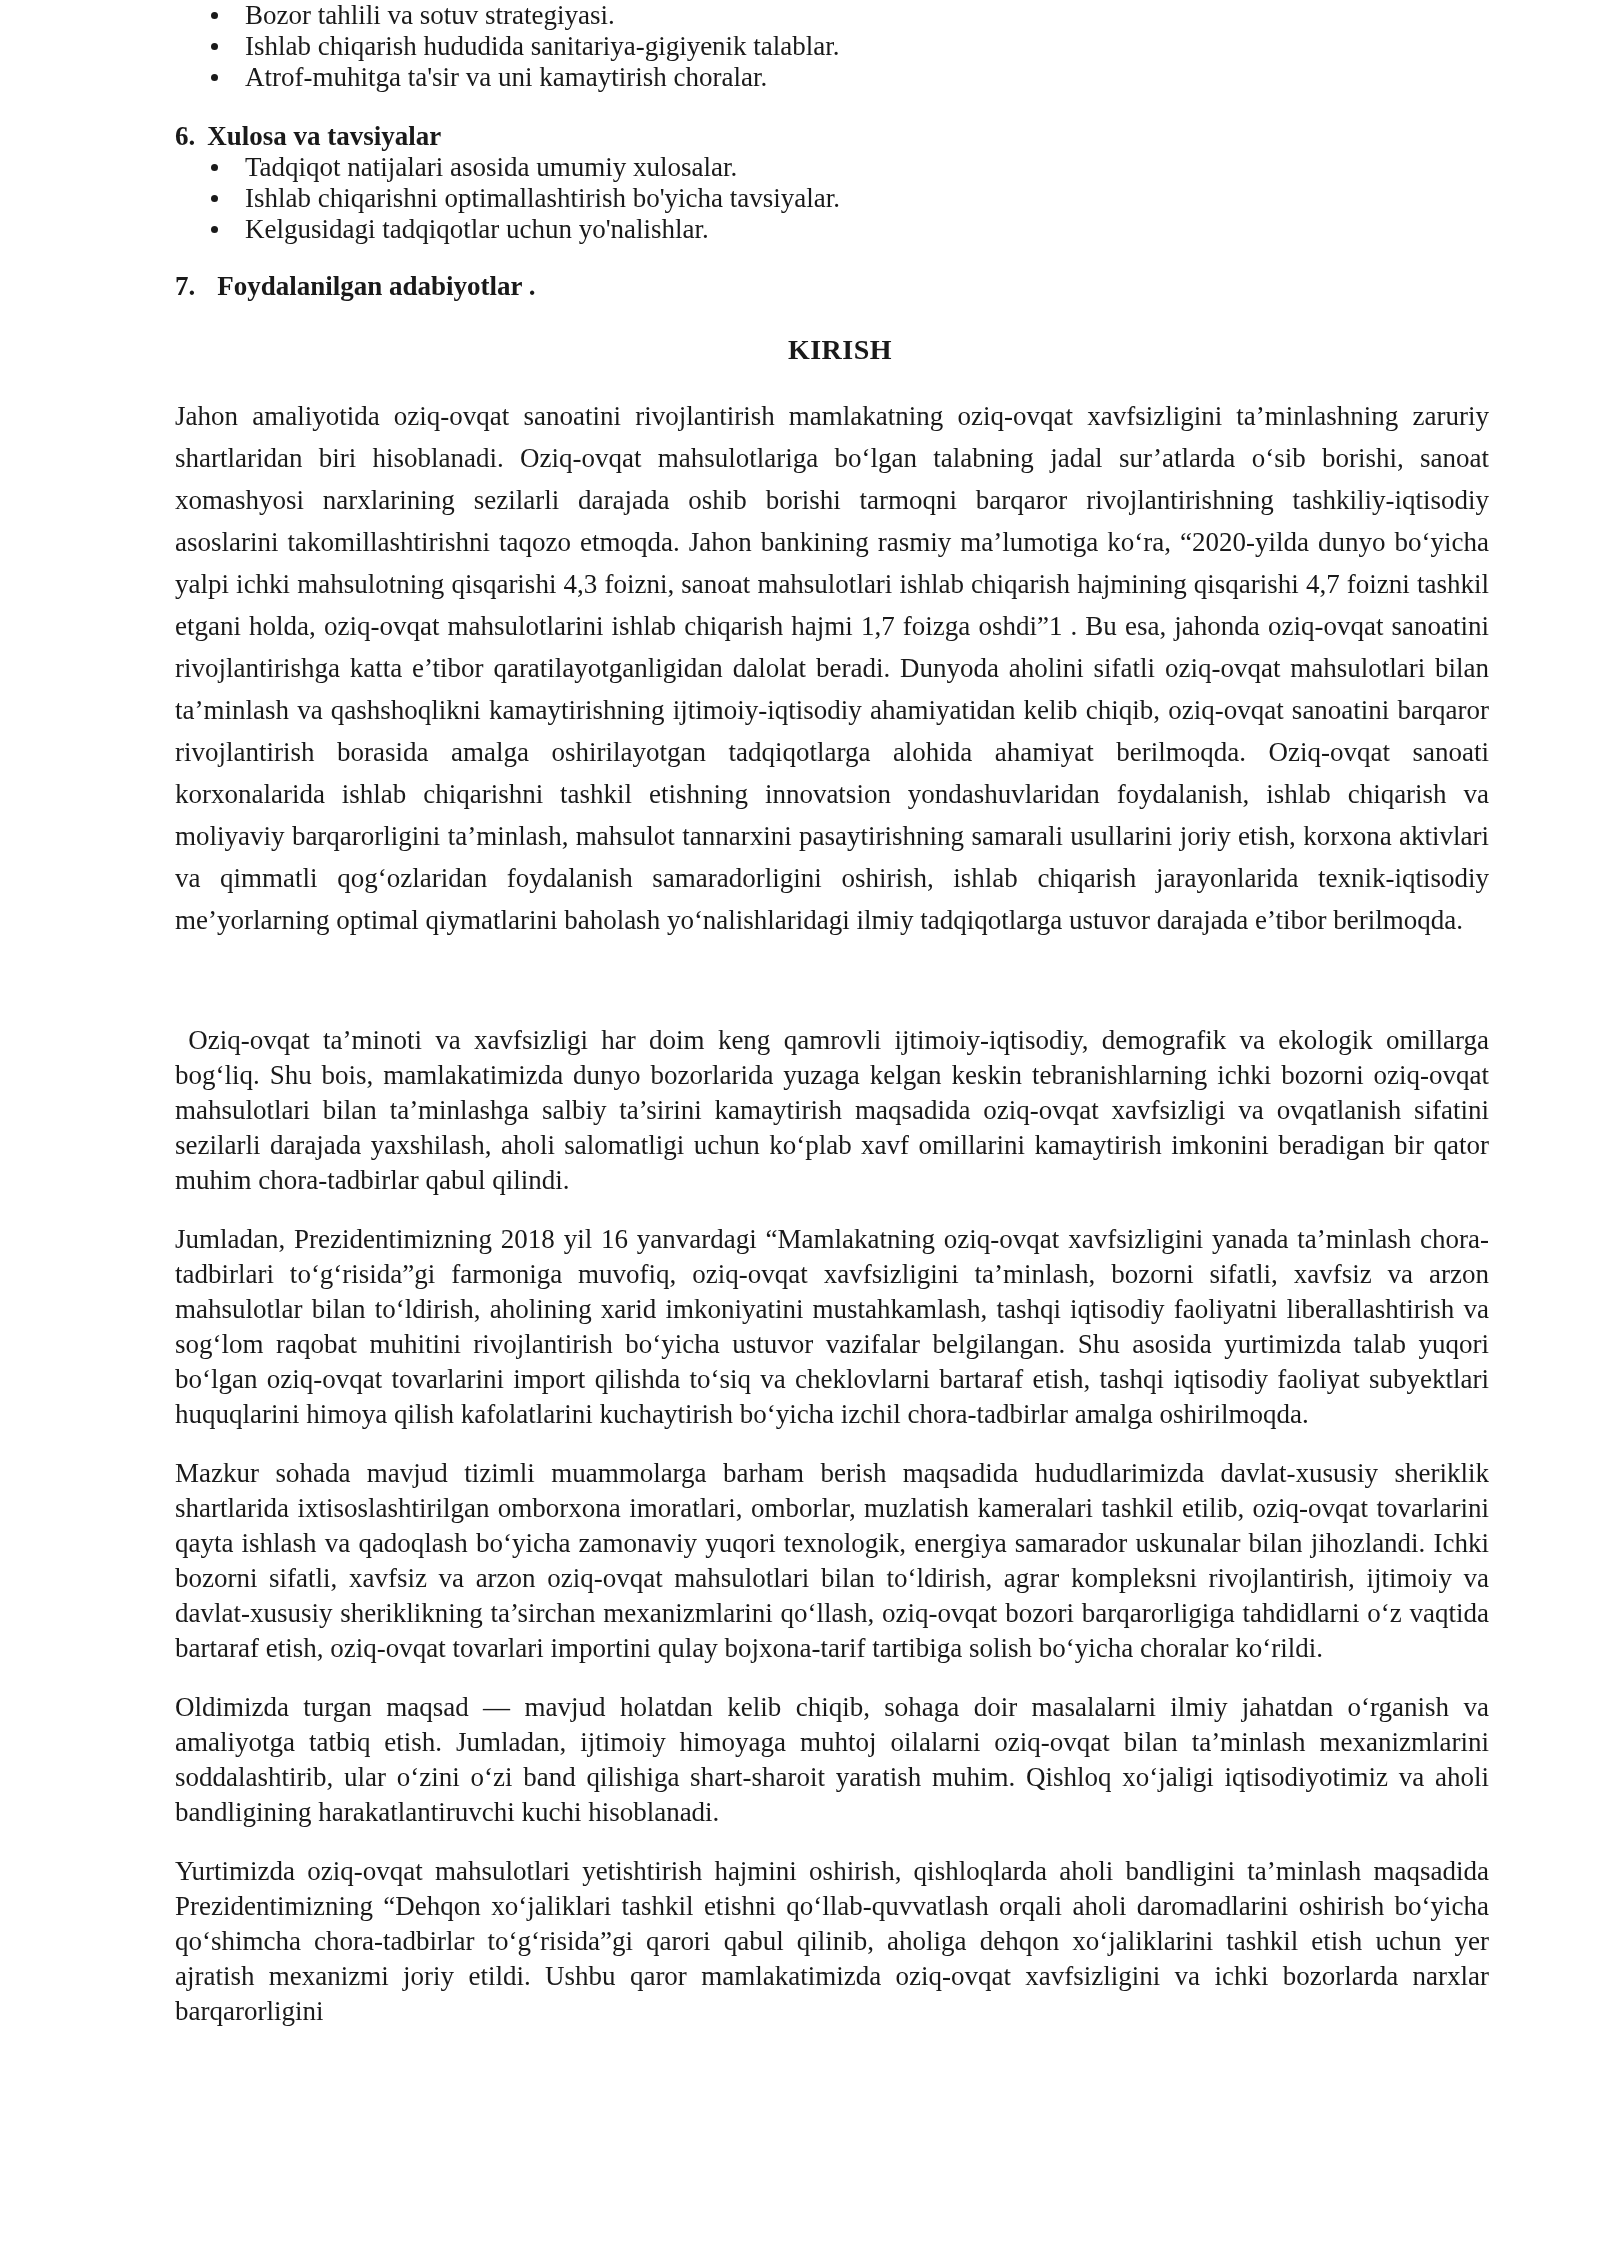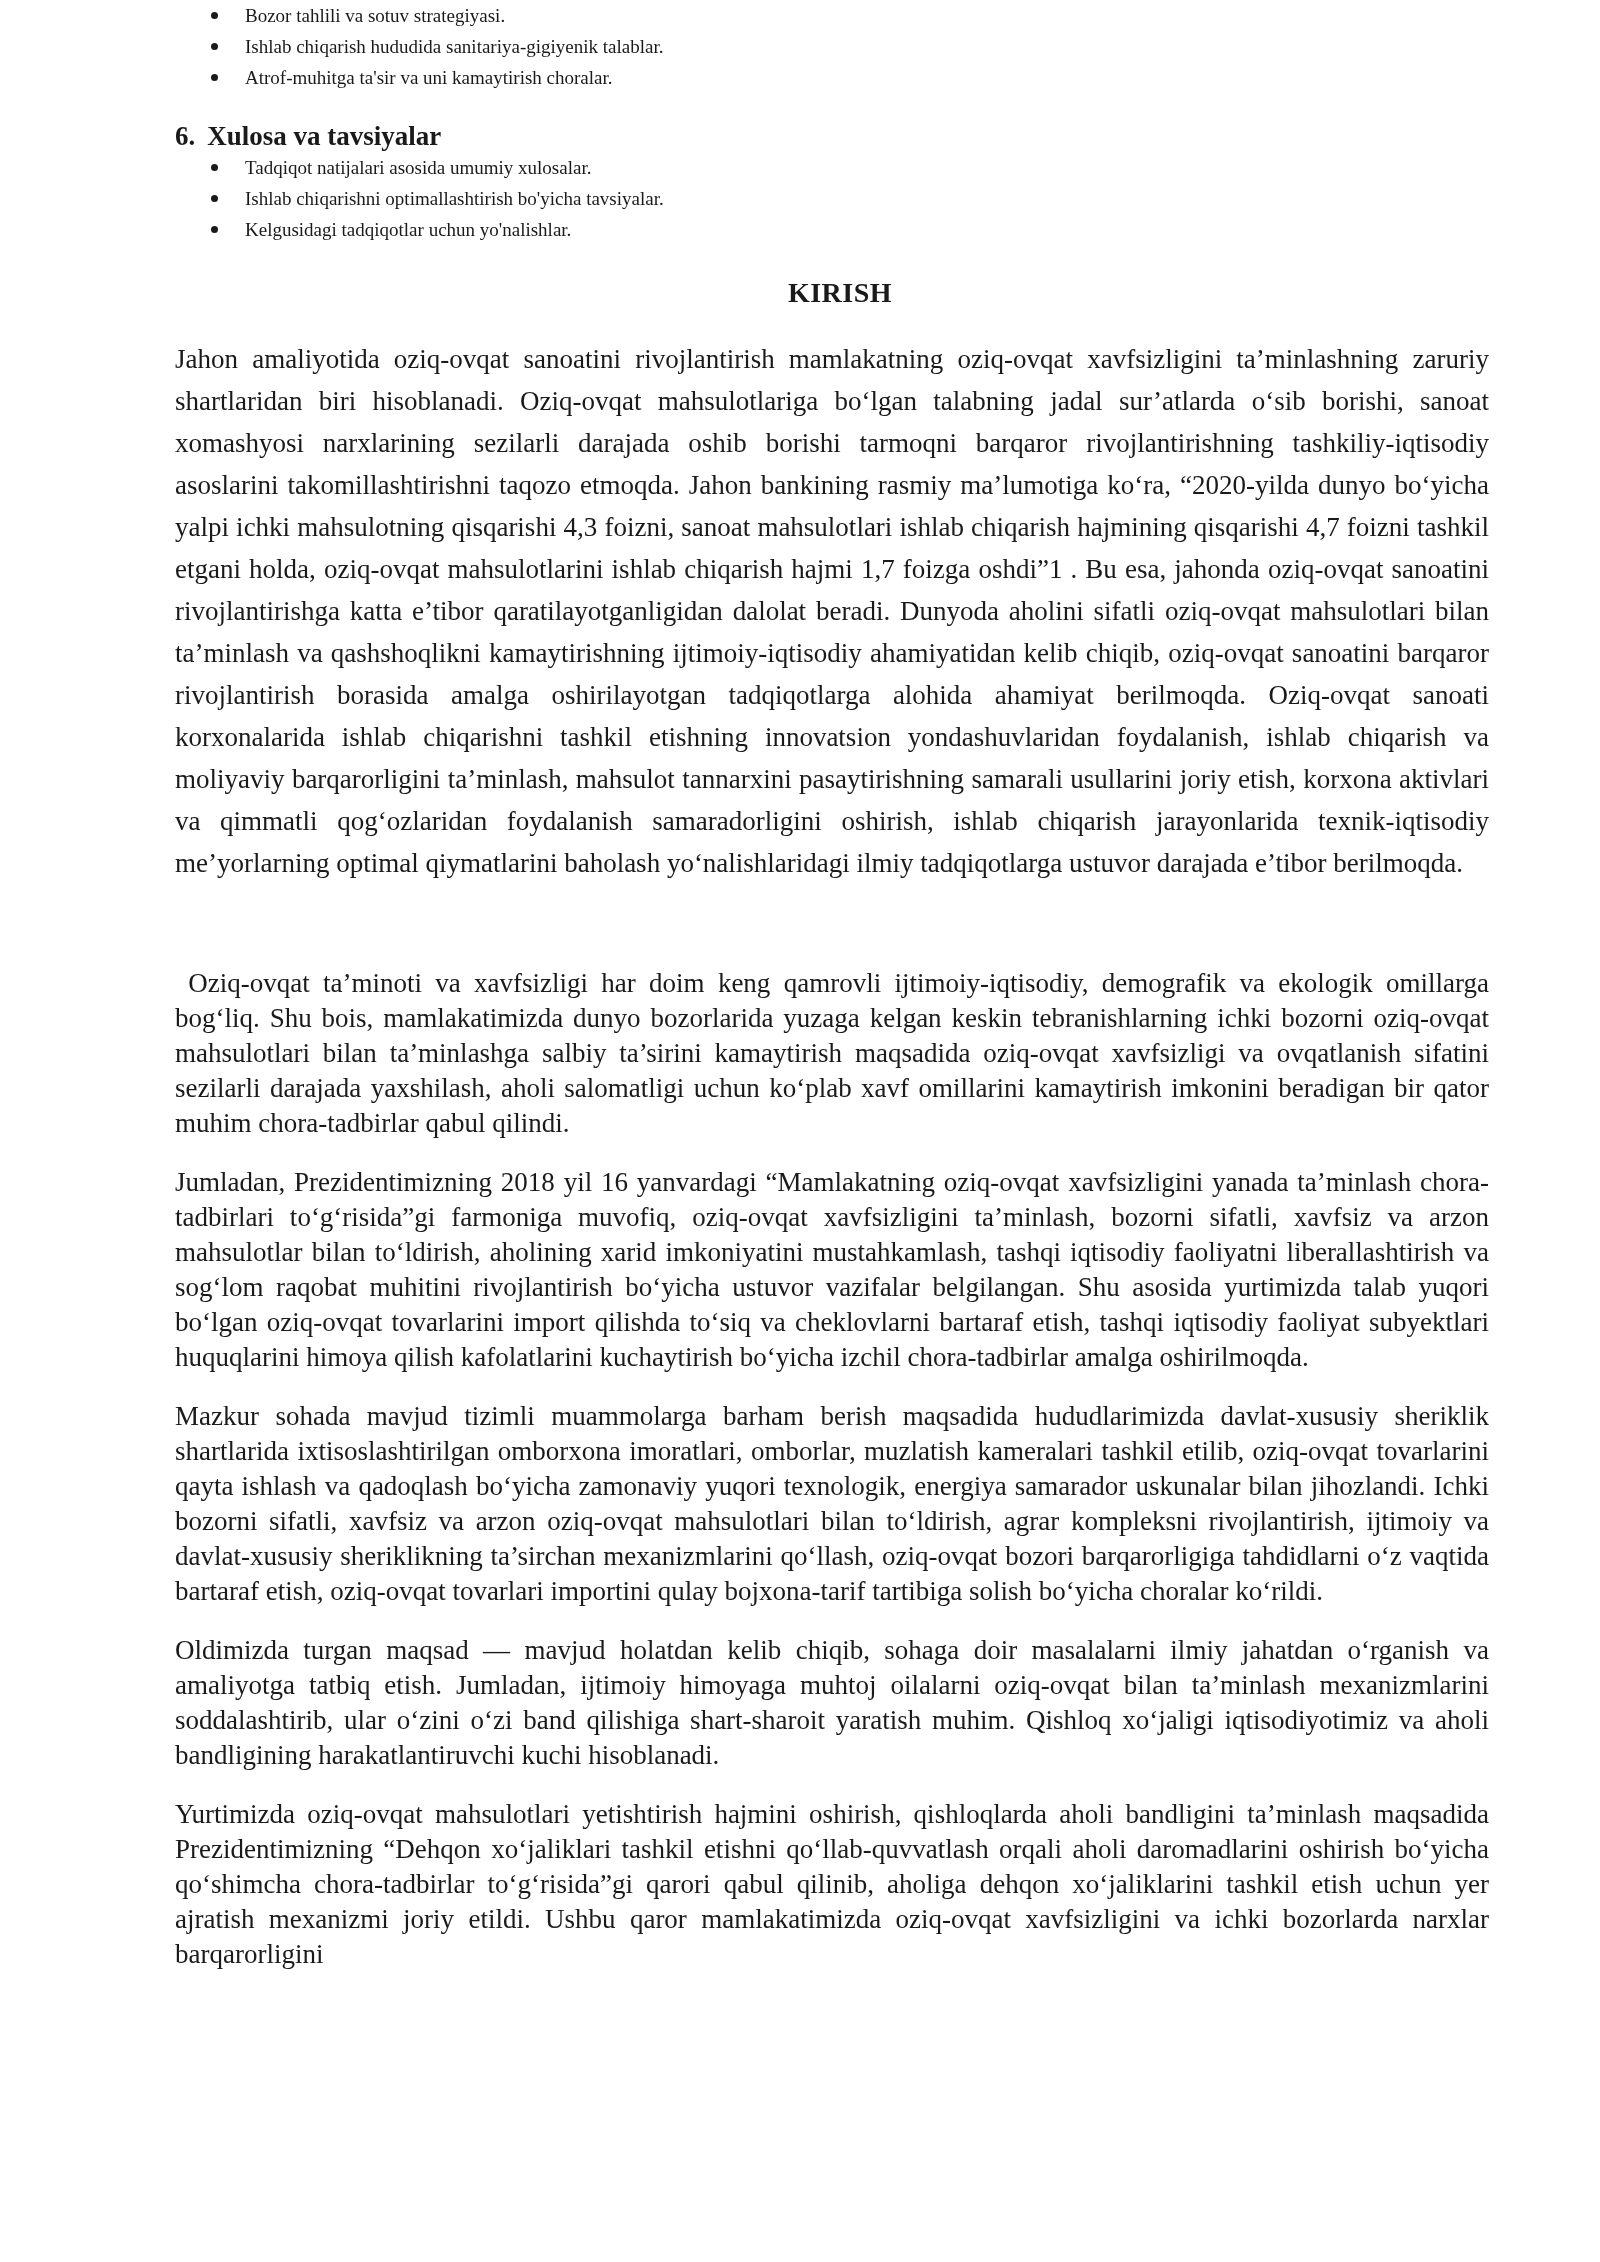--- a/index.html
+++ b/index.html
@@ -23,21 +23,21 @@
   }
   
   ul.doc-bullets {
     list-style: none;
     margin: 0;
     padding: 0;
   }
   ul.doc-bullets li {
     position: relative;
     padding-left: 70px;
-    font-size: 19px;
+    font-size: 27px;
     line-height: 31px;
   }
   ul.doc-bullets li::before {
     content: "";
     position: absolute;
     left: 36px;
     top: 12px;
     width: 7px;
     height: 7px;
     border-radius: 50%;
@@ -100,20 +100,23 @@
     <h3 class="sec-heading heading-6">
       <span class="sec-num">6.</span><span>Xulosa va tavsiyalar</span>
     </h3>
 
     <ul class="doc-bullets list-s6">
         <li>Tadqiqot natijalari asosida umumiy xulosalar.</li>
         <li>Ishlab chiqarishni optimallashtirish bo'yicha tavsiyalar.</li>
         <li>Kelgusidagi tadqiqotlar uchun yo'nalishlar.</li>
       </ul>
 
+    <h3 class="sec-heading heading-7">
+      <span class="sec-num">7.</span><span>Foydalanilgan adabiyotlar .</span>
+    </h3>
 
     <h2 class="kirish">KIRISH</h2>
 
     <div>
         <p class="body-para first-para">Jahon amaliyotida oziq-ovqat sanoatini rivojlantirish mamlakatning oziq-ovqat xavfsizligini ta’minlashning zaruriy shartlaridan biri hisoblanadi. Oziq-ovqat mahsulotlariga bo‘lgan talabning jadal sur’atlarda o‘sib borishi, sanoat xomashyosi narxlarining sezilarli darajada oshib borishi tarmoqni barqaror rivojlantirishning tashkiliy-iqtisodiy asoslarini takomillashtirishni taqozo etmoqda. Jahon bankining rasmiy ma’lumotiga ko‘ra, “2020-yilda dunyo bo‘yicha yalpi ichki mahsulotning qisqarishi 4,3 foizni, sanoat mahsulotlari ishlab chiqarish hajmining qisqarishi 4,7 foizni tashkil etgani holda, oziq-ovqat mahsulotlarini ishlab chiqarish hajmi 1,7 foizga oshdi”1 . Bu esa, jahonda oziq-ovqat sanoatini rivojlantirishga katta e’tibor qaratilayotganligidan dalolat beradi. Dunyoda aholini sifatli oziq-ovqat mahsulotlari bilan ta’minlash va qashshoqlikni kamaytirishning ijtimoiy-iqtisodiy ahamiyatidan kelib chiqib, oziq-ovqat sanoatini barqaror rivojlantirish borasida amalga oshirilayotgan tadqiqotlarga alohida ahamiyat berilmoqda. Oziq-ovqat sanoati korxonalarida ishlab chiqarishni tashkil etishning innovatsion yondashuvlaridan foydalanish, ishlab chiqarish va moliyaviy barqarorligini ta’minlash, mahsulot tannarxini pasaytirishning samarali usullarini joriy etish, korxona aktivlari va qimmatli qog‘ozlaridan foydalanish samaradorligini oshirish, ishlab chiqarish jarayonlarida texnik-iqtisodiy me’yorlarning optimal qiymatlarini baholash yo‘nalishlaridagi ilmiy tadqiqotlarga ustuvor darajada e’tibor berilmoqda.</p>
         <p class="body-para gap-top">&nbsp;Oziq-ovqat ta’minoti va xavfsizligi har doim keng qamrovli ijtimoiy-iqtisodiy, demografik va ekologik omillarga bog‘liq. Shu bois, mamlakatimizda dunyo bozorlarida yuzaga kelgan keskin tebranishlarning ichki bozorni oziq-ovqat mahsulotlari bilan ta’minlashga salbiy ta’sirini kamaytirish maqsadida oziq-ovqat xavfsizligi va ovqatlanish sifatini sezilarli darajada yaxshilash, aholi salomatligi uchun ko‘plab xavf omillarini kamaytirish imkonini beradigan bir qator muhim chora-tadbirlar qabul qilindi.</p>
         <p class="body-para">Jumladan, Prezidentimizning 2018 yil 16 yanvardagi “Mamlakatning oziq-ovqat xavfsizligini yanada ta’minlash chora-tadbirlari to‘g‘risida”gi farmoniga muvofiq, oziq-ovqat xavfsizligini ta’minlash, bozorni sifatli, xavfsiz va arzon mahsulotlar bilan to‘ldirish, aholining xarid imkoniyatini mustahkamlash, tashqi iqtisodiy faoliyatni liberallashtirish va sog‘lom raqobat muhitini rivojlantirish bo‘yicha ustuvor vazifalar belgilangan. Shu asosida yurtimizda talab yuqori bo‘lgan oziq-ovqat tovarlarini import qilishda to‘siq va cheklovlarni bartaraf etish, tashqi iqtisodiy faoliyat subyektlari huquqlarini himoya qilish kafolatlarini kuchaytirish bo‘yicha izchil chora-tadbirlar amalga oshirilmoqda.</p>
         <p class="body-para">Mazkur sohada mavjud tizimli muammolarga barham berish maqsadida hududlarimizda davlat-xususiy sheriklik shartlarida ixtisoslashtirilgan omborxona imoratlari, omborlar, muzlatish kameralari tashkil etilib, oziq-ovqat tovarlarini qayta ishlash va qadoqlash bo‘yicha zamonaviy yuqori texnologik, energiya samarador uskunalar bilan jihozlandi. Ichki bozorni sifatli, xavfsiz va arzon oziq-ovqat mahsulotlari bilan to‘ldirish, agrar kompleksni rivojlantirish, ijtimoiy va davlat-xususiy sheriklikning ta’sirchan mexanizmlarini qo‘llash, oziq-ovqat bozori barqarorligiga tahdidlarni o‘z vaqtida bartaraf etish, oziq-ovqat tovarlari importini qulay bojxona-tarif tartibiga solish bo‘yicha choralar ko‘rildi.</p>
         <p class="body-para">Oldimizda turgan maqsad — mavjud holatdan kelib chiqib, sohaga doir masalalarni ilmiy jahatdan o‘rganish va amaliyotga tatbiq etish. Jumladan, ijtimoiy himoyaga muhtoj oilalarni oziq-ovqat bilan ta’minlash mexanizmlarini soddalashtirib, ular o‘zini o‘zi band qilishiga shart-sharoit yaratish muhim. Qishloq xo‘jaligi iqtisodiyotimiz va aholi bandligining harakatlantiruvchi kuchi hisoblanadi.</p>
         <p class="body-para">Yurtimizda oziq-ovqat mahsulotlari yetishtirish hajmini oshirish, qishloqlarda aholi bandligini ta’minlash maqsadida Prezidentimizning “Dehqon xo‘jaliklari tashkil etishni qo‘llab-quvvatlash orqali aholi daromadlarini oshirish bo‘yicha qo‘shimcha chora-tadbirlar to‘g‘risida”gi qarori qabul qilinib, aholiga dehqon xo‘jaliklarini tashkil etish uchun yer ajratish mexanizmi joriy etildi. Ushbu qaror mamlakatimizda oziq-ovqat xavfsizligini va ichki bozorlarda narxlar barqarorligini</p>

